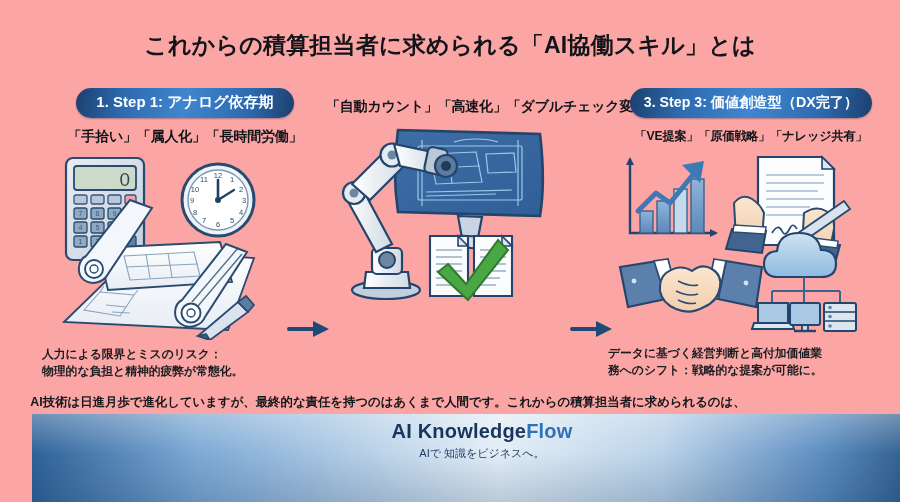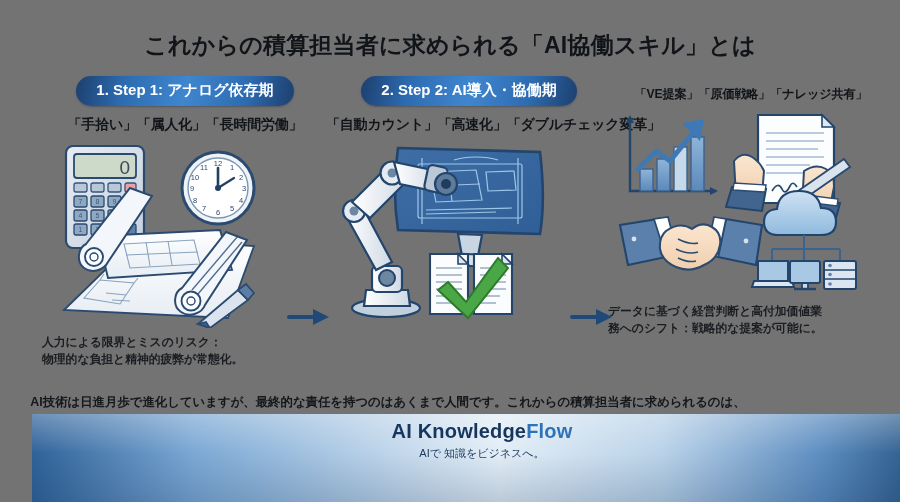--- a/index.html
+++ b/index.html
@@ -2,32 +2,32 @@
 <html><head>
 <meta charset="utf-8">
 <style>
   * { margin:0; padding:0; box-sizing:border-box; }
   html,body { width:900px; height:502px; overflow:hidden; }
   body {
     font-family:"Liberation Sans","DejaVu Sans",sans-serif;
     background:#ffffff;
     position:relative;
   }
-  #page { position:relative; width:900px; height:502px; background:#737373; }
+  #page { position:relative; width:900px; height:502px; background:#fca5a5; }
 
   
   .title {
     position:absolute; top:30px; left:0; width:900px;
     text-align:center;
     font-size:23px; font-weight:bold; color:#111418;
     letter-spacing:.2px;
   }
 
   
-  .cols { position:absolute; top:76px; left:0; width:812px; height:300px; }
+  .cols { position:absolute; top:88px; left:0; width:812px; height:300px; }
   .col { position:absolute; top:0; width:286px; }
   .col-1 { left:42px; }
   .col-2 { left:326px; }
   .col-3 { left:608px; }
 
   .pill {
     margin:0 auto;
     display:block;
     width:max-content;
     max-width:278px;
@@ -222,21 +222,20 @@
             <path d="M196 152 L204 146 L212 155 L206 162 Z" fill="#5c7ea4" stroke="#2b4a70" stroke-width="1.7"></path>
           </g>
         </svg>
       </div>
 
       <div class="caption">人力による限界とミスのリスク：
 物理的な負担と精神的疲弊が常態化。</div>
     </div>
 
     <div class="col col-2">
-      <div class="pill pill-2">2. Step 2: AI導入・協働期</div>
       <div class="keywords">「自動カウント」「高速化」「ダブルチェック変革」</div>
 
       <div class="art">
         <svg width="286" height="190" viewBox="0 0 286 190">
           <defs>
             <linearGradient id="screenG" x1="0" y1="0" x2="1" y2="1">
               <stop offset="0" stop-color="#3f6ea6"></stop>
                 <stop offset="1" stop-color="#2f5f96"></stop>
             </linearGradient>
             <linearGradient id="metalG" x1="0" y1="0" x2="1" y2="0">
@@ -302,20 +301,21 @@
                 <line x1="154" y1="165" x2="170" y2="165"></line>
             </g>
             <path d="M122 144 L140 164 L172 120 L182 130 L142 180 L112 152 Z" fill="#49a845" stroke="#2e7a2c" stroke-width="2"></path>
           </g>
         </svg>
       </div>
 
     </div>
 
     <div class="col col-3">
+      <div class="pill pill-3">3. Step 3: 価値創造型（DX完了）</div>
       <div class="keywords kw-3">「VE提案」「原価戦略」「ナレッジ共有」</div>
 
       <div class="art">
         <svg width="286" height="190" viewBox="0 0 286 190">
           <defs>
             <linearGradient id="barG" x1="0" y1="0" x2="0" y2="1">
               <stop offset="0" stop-color="#8fb4d8"></stop>
                 <stop offset="1" stop-color="#5b89bb"></stop>
             </linearGradient>
             <linearGradient id="cloudG" x1="0" y1="0" x2="0" y2="1">

